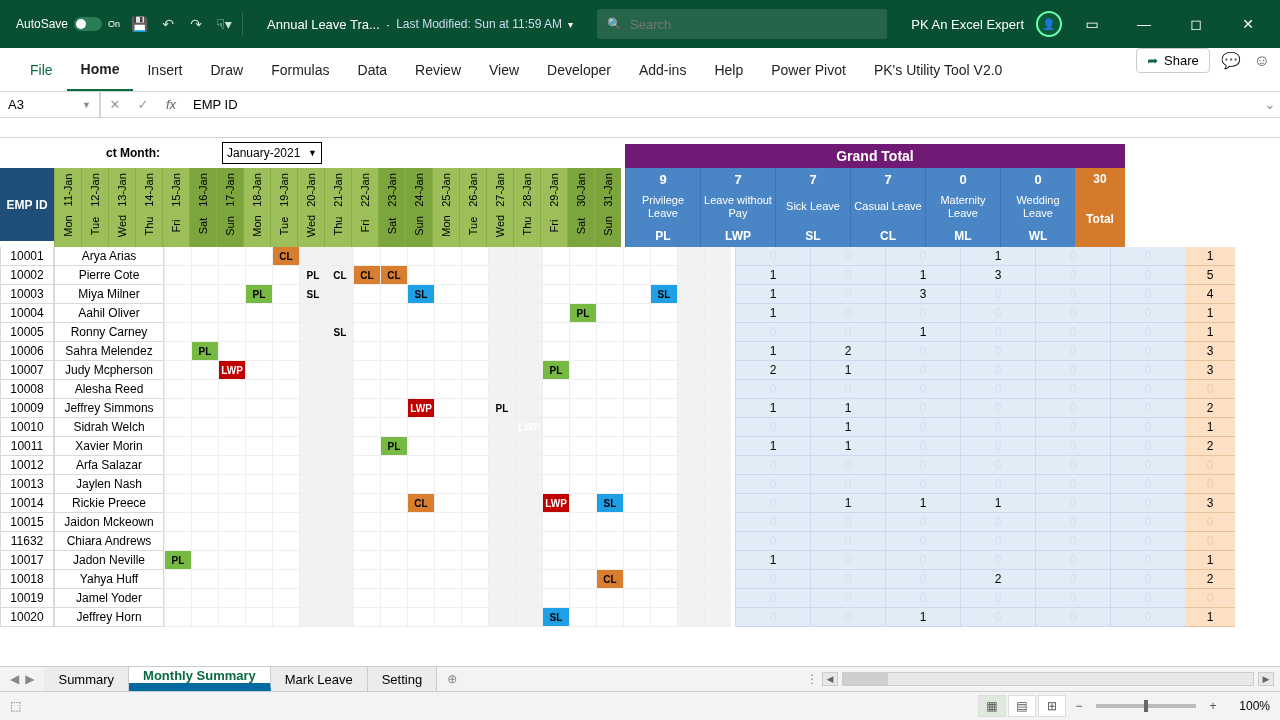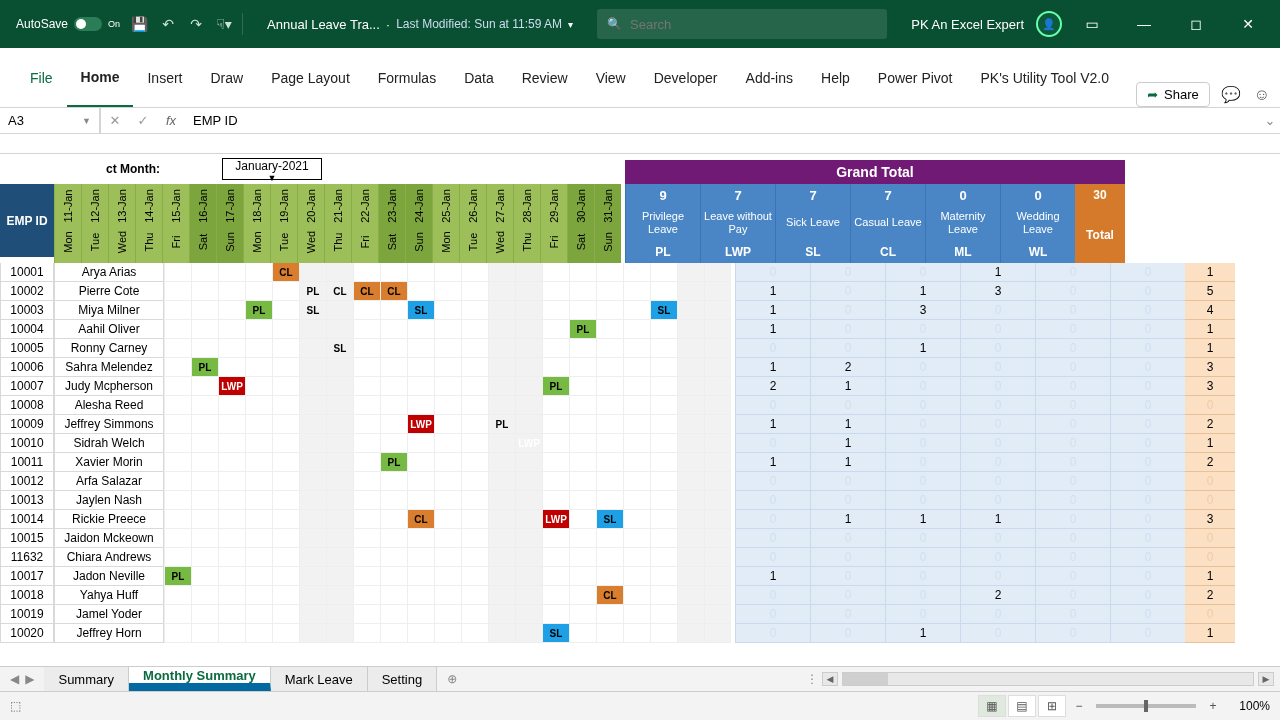--- a/index.html
+++ b/index.html
@@ -15,21 +15,21 @@
 .doc-title { margin-left: 20px; display:flex; align-items:center; gap:6px; font-size:13px;}
 .last-mod { color: #cde; font-size: 12px;}
 .searchbox { margin-left: 24px; background: #27654a; border-radius: 3px; height: 30px; width: 290px; display: flex; align-items: center; padding: 0 10px; gap:8px; color:#d6e8df;}
 .searchbox input { background: transparent; border: none; color: #fff; outline: none; flex:1; font-size:13px;}
 .titlebar-right { margin-left: auto; display:flex; align-items:center; gap:8px;}
 .user-label { font-size: 13px; margin-right:4px;}
 .avatar-ring { width:26px; height:26px; border:2px solid #6fa; border-radius:50%; display:flex; align-items:center; justify-content:center; font-size:11px; background:#0c5a3a;}
 .win-btn { width: 44px; height:30px; display:flex; align-items:center; justify-content:center; cursor:pointer; font-size:14px;}
 
 
-.ribbon { background: #fff; height: 60px; display: flex; align-items: flex-end; padding: 0 10px 0 16px; border-bottom: 1px solid #d4d4d4;}
+.ribbon { background: #fff; height: 44px; display: flex; align-items: flex-start; padding: 0 10px 0 16px; border-bottom: 1px solid #d4d4d4;}
 .ribbon-tab { padding: 0 14px; height:100%; display:flex; align-items:center; color:#222; cursor:pointer; font-size:14px;}
 .ribbon-tab.file { color:#0a6b3f; font-weight:400;}
 .ribbon-tab.active { border-bottom: 2px solid #0a6b3f; font-weight:600; }
 .ribbon-right { margin-left:auto; display:flex; align-items:center; gap:12px;}
 .share-btn { display:flex; align-items:center; gap:6px; padding:4px 10px; border:1px solid #ccc; border-radius:4px; cursor:pointer; font-size:13px;}
 .ribbon-ico { font-size:16px; color:#555; cursor:pointer;}
 
 
 .formula-bar { height: 26px; display:flex; align-items:center; border-bottom:1px solid #d4d4d4; background:#fff; font-size:13px;}
 .namebox { width:100px; padding:0 8px; border-right:1px solid #d4d4d4; height:100%; display:flex; align-items:center; justify-content:space-between;}
@@ -40,21 +40,21 @@
 .formula-val { padding:0 8px; flex:1;}
 .collapse-caret { width:20px; text-align:center; color:#888;}
 
 
 .spacer-row { height:20px; border-bottom:1px solid #d4d4d4;}
 
 
 .workarea { position:relative; height: 520px; overflow:hidden; background:#fff;}
 .control-row { height:30px; display:flex; align-items:center;}
 .month-label { width:164px; text-align:right; padding-right:4px; font-weight:bold; font-size:12px;}
-.month-select { border:1px solid #000; width:100px; height:22px; display:flex; align-items:center; justify-content:space-between; padding:0 4px; font-size:12px; background:#fff;flex-direction:column;}
+.month-select { border:1px solid #000; width:100px; height:22px; display:flex; align-items:center; justify-content:space-between; padding:0 4px; font-size:12px; background:#fff;}
 
 
 .emp-header { display:flex; }
 .emp-header .idcol, .emp-header .namecol { background:#1f4e78; color:#fff; display:flex; align-items:center; justify-content:center; font-weight:bold; font-size:12px;}
 .idcol { width:54px; }
 .namecol { width:110px; }
 .emp-header-row { height:73px; }
 .cal-header { display:flex;}
 .cal-datecol { width:27px; background:#9cbf5a; border-left:1px solid #8aad48;}
 .cal-datecol.sat, .cal-datecol.sun { background:#7da53d;}
@@ -152,21 +152,20 @@
     <div class="win-btn">✕</div>
   </div>
 </div>
 
 <div class="ribbon">
   <div id="ribbon-tabs" style="display:flex; height:100%;">
       <div class="ribbon-tab file">File</div>
       <div class="ribbon-tab active">Home</div>
       <div class="ribbon-tab">Insert</div>
       <div class="ribbon-tab">Draw</div>
-      <div class="ribbon-tab">Page Layout</div>
       <div class="ribbon-tab">Formulas</div>
       <div class="ribbon-tab">Data</div>
       <div class="ribbon-tab">Review</div>
       <div class="ribbon-tab">View</div>
       <div class="ribbon-tab">Developer</div>
       <div class="ribbon-tab">Add-ins</div>
       <div class="ribbon-tab">Help</div>
       <div class="ribbon-tab">Power Pivot</div>
       <div class="ribbon-tab">PK's Utility Tool V2.0</div>
     </div>

